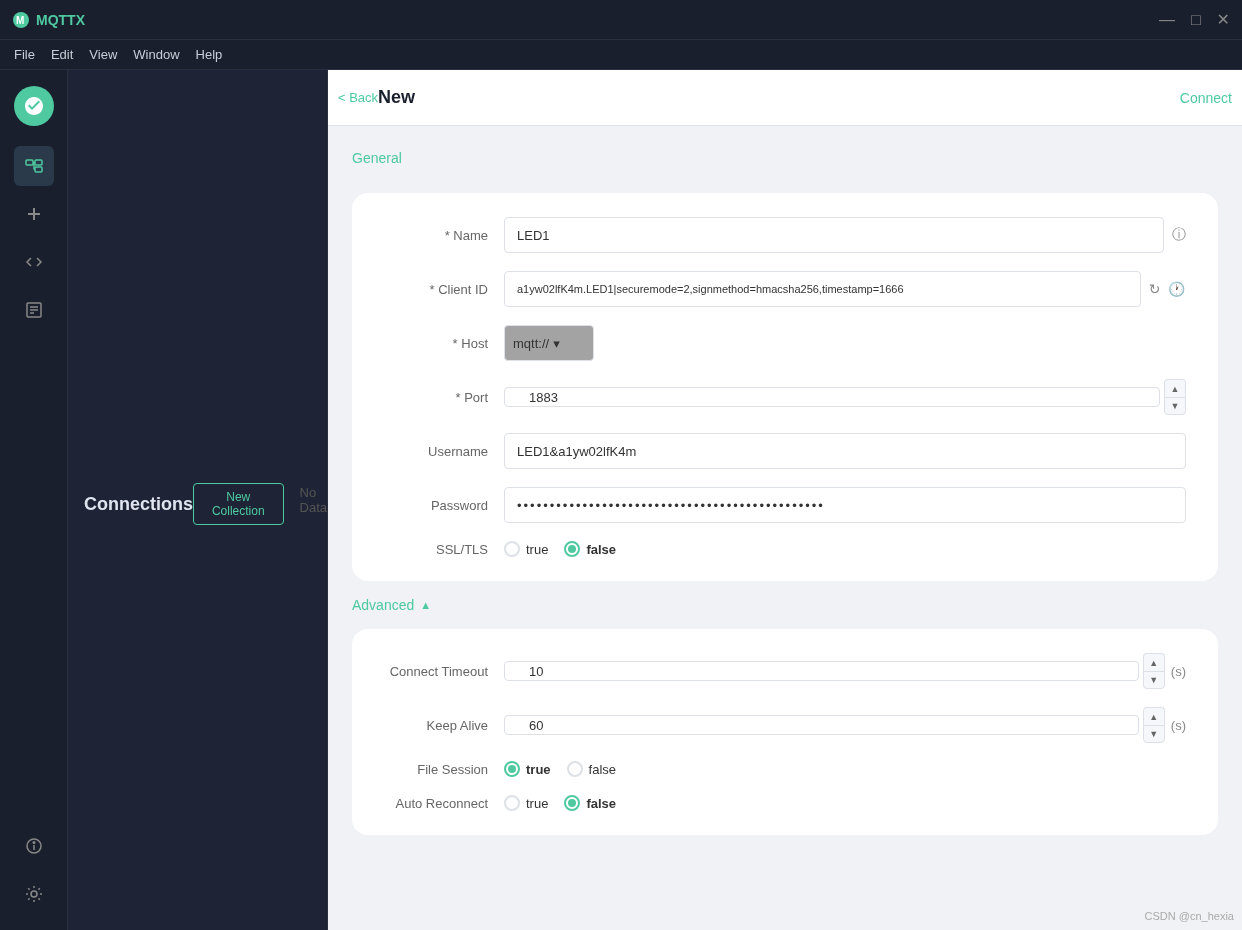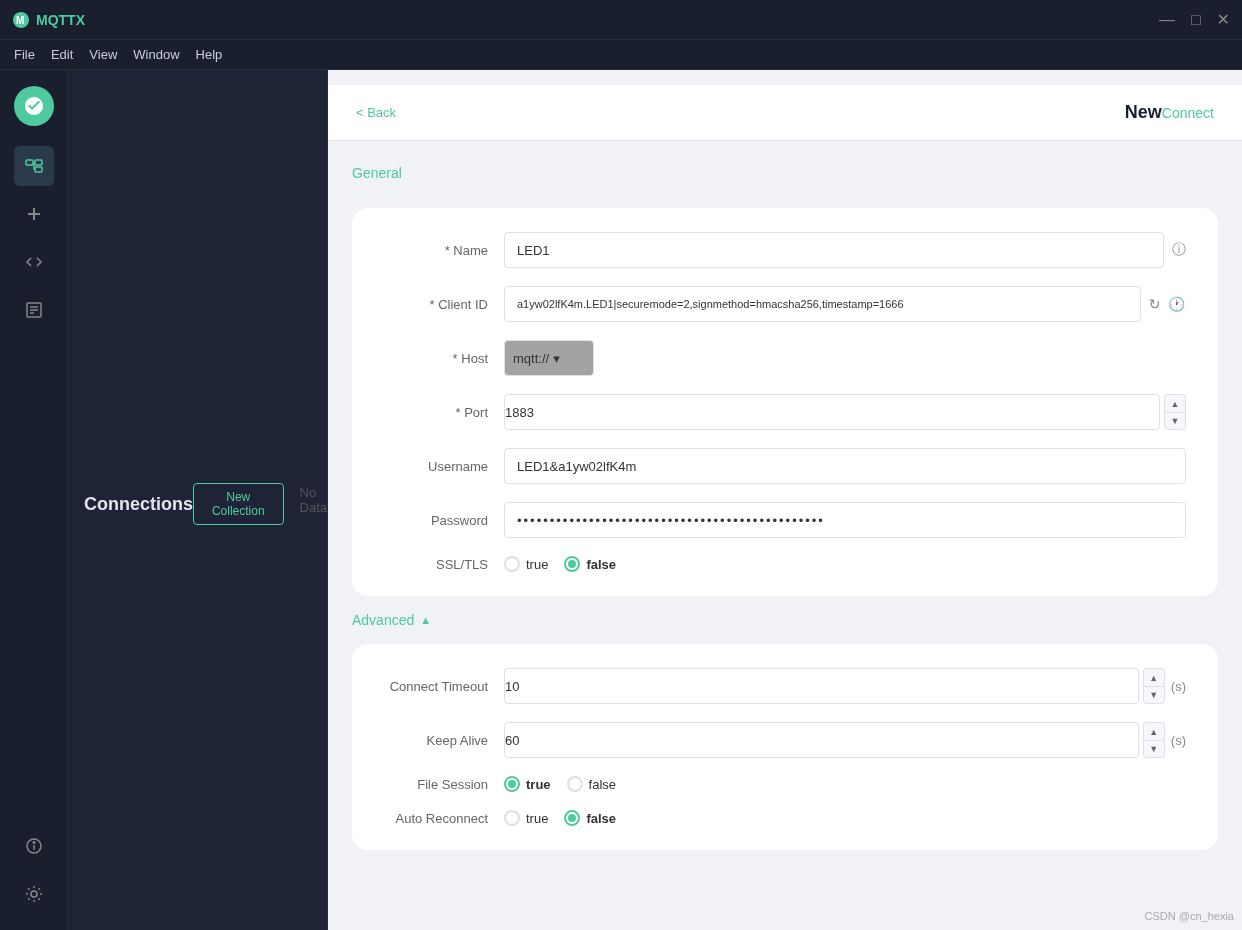--- a/index.html
+++ b/index.html
@@ -31,41 +31,41 @@
     .connections-panel { width: 260px; background: #1e2435; border-right: 1px solid #2a2f3e; display: flex; flex-direction: row; }
     .connections-header { padding: 20px 16px 12px; display: flex; align-items: center; justify-content: space-between; }
     .connections-title { font-size: 18px; font-weight: 600; color: #e0e4ef; }
     .new-collection-btn { border: 1.5px solid #4ec9a0; color: #4ec9a0; background: none; padding: 6px 12px; border-radius: 4px; cursor: pointer; font-size: 12px; }
     .no-data { flex: 1; display: flex; align-items: center; justify-content: center; color: #555; font-size: 13px; }
 
     
     .main-content { flex: 1; background: #f0f2f5; overflow-y: auto; }
 
     
-    .topbar { height: 56px; background: white; display: flex; align-items: center; padding: 0 28px; border-bottom: 1px solid #e0e3e8; margin-top: 15px; }
+    .topbar { height: 56px; background: white; display: flex; align-items: center; padding: 0 10px; border-bottom: 1px solid #e0e3e8; }
     .back-btn { color: #4ec9a0; cursor: pointer; font-size: 13px; display: flex; align-items: center; gap: 4px; }
-    .topbar-title { flex: 1; text-align: right; font-size: 18px; font-weight: 600; color: #1a1f2e; }
+    .topbar-title { flex: 1; text-align: left; font-size: 18px; font-weight: 600; color: #1a1f2e; }
     .connect-btn { color: #4ec9a0; font-size: 14px; cursor: pointer; font-weight: 500; }
 
     
     .form-area { padding: 24px; }
     .section-title { font-size: 14px; color: #4ec9a0; font-weight: 500; margin-bottom: 27px; }
     .form-card { background: white; border-radius: 16px; padding: 24px 32px; margin-bottom: 16px; }
 
     .form-row { display: flex; align-items: center; margin-bottom: 18px; }
     .form-row:last-child { margin-bottom: 0; }
     .form-label { width: 120px; text-align: right; padding-right: 16px; color: #666; font-size: 13px; flex-shrink: 0; }
     .form-input { flex: 1; height: 36px; border: 1px solid #dde0e7; border-radius: 4px; padding: 0 12px; font-size: 13px; color: #333; outline: none; }
 
     .host-row { display: flex; gap: 8px; flex: 1; }
     .host-select { height: 36px; border: 1px solid #dde0e7; border-radius: 4px; padding: 0 8px; font-size: 13px; color: #333; background: #a3a3a3; cursor: pointer; display: flex; align-items: center; gap: 4px; min-width: 90px; }
     .host-input { flex: 1; height: 36px; border: 1px solid #dde0e7; border-radius: 4px; padding: 0 12px; font-size: 13px; color: #333; outline: none; }
 
     .spinner-wrap { flex: 1; display: flex; align-items: center; gap: 4px; }
-    .spinner-input { flex: 1; height: 36px; border: 1px solid #dde0e7; border-radius: 4px; padding: 0 0; font-size: 13px; color: #333; outline: none; }
+    .spinner-input { flex: 1; height: 20px; border: 1px solid #dde0e7; border-radius: 4px; padding: 0 24px; font-size: 13px; color: #333; outline: none; }
     .spinner-btns { display: flex; flex-direction: column; }
     .spinner-btn { width: 22px; height: 18px; border: 1px solid #dde0e7; background: #f5f7fa; cursor: pointer; display: flex; align-items: center; justify-content: center; font-size: 9px; color: #666; }
     .spinner-btn:first-child { border-radius: 4px 4px 0 0; border-bottom: none; }
     .spinner-btn:last-child { border-radius: 0 0 4px 4px; }
 
     .input-with-icon { flex: 1; display: flex; align-items: center; gap: 8px; }
     .input-icon-btn { background: none; border: none; cursor: pointer; color: #888; font-size: 14px; }
 
     .radio-group { display: flex; align-items: center; gap: 16px; flex: 1; }
     .radio-item { display: flex; align-items: center; gap: 6px; cursor: pointer; }

